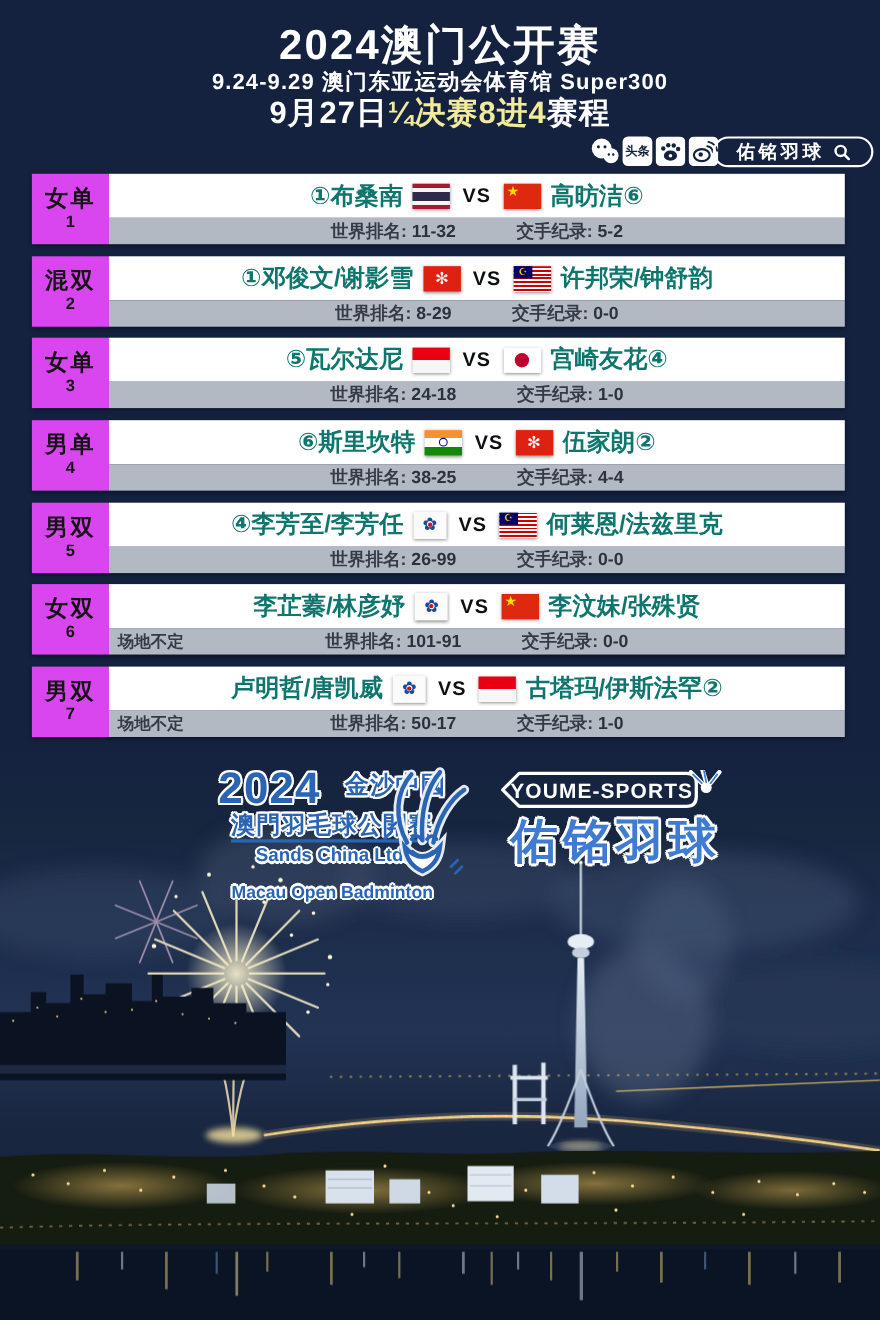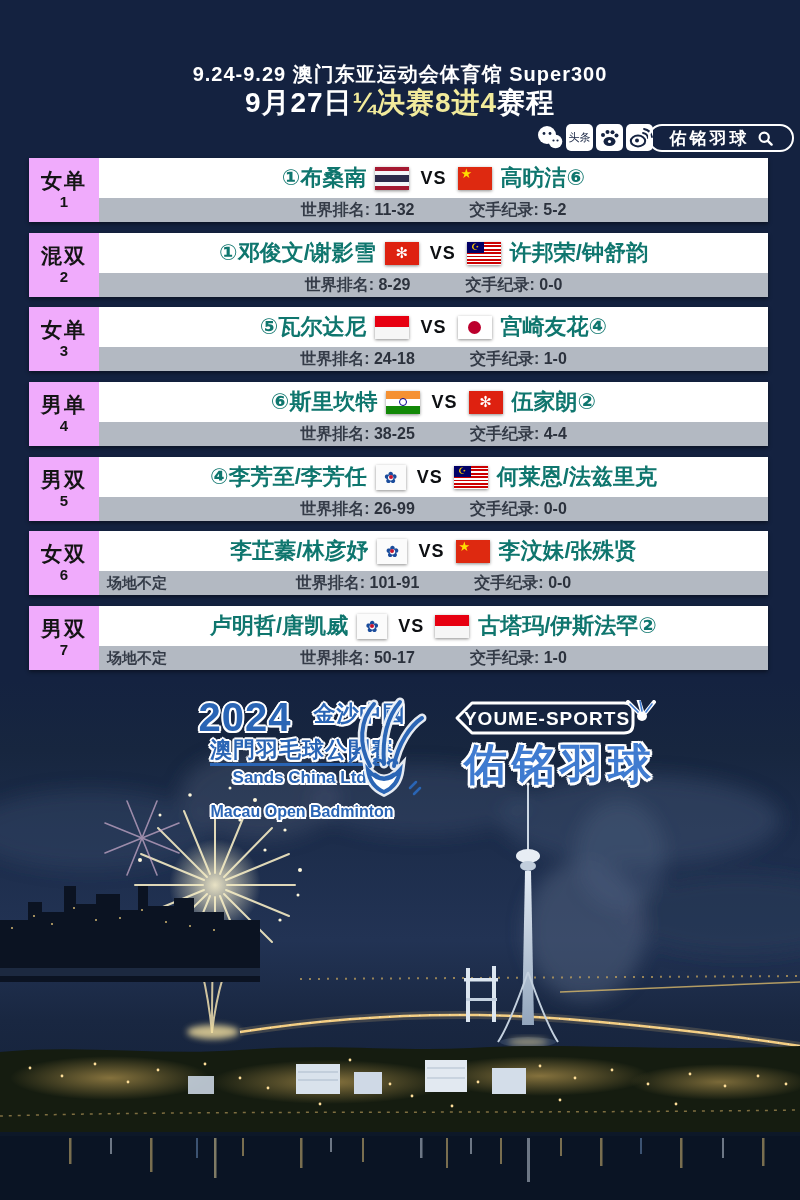--- a/index.html
+++ b/index.html
@@ -22,28 +22,28 @@
     color:#fff;font-size:20px;font-weight:700;letter-spacing:1px;}
   .hd-round{position:absolute;top:84px;left:0;width:100%;text-align:center;
     color:#fff;font-size:28px;font-weight:800;letter-spacing:1px;}
   .yellow{color:#f2eb9b;}
   .hd-court{position:absolute;top:119px;left:30px;
     color:#fff;font-size:26px;font-weight:800;letter-spacing:1px;}
   .social{position:absolute;top:124px;left:536px;display:flex;gap:3px;}
   .soc{width:27px;height:27px;position:relative;}
   .soc .sq{position:absolute;inset:0;background:#fff;border-radius:5px;}
   .soc-label{position:absolute;inset:0;display:flex;align-items:center;justify-content:center;
-    color:#142240;font-size:11px;font-weight:400;letter-spacing:0;}
+    color:#142240;font-size:11px;font-weight:700;letter-spacing:0;}
   .search-pill{position:absolute;top:124px;left:648px;width:142px;height:24px;
     border:2px solid #fff;border-radius:15px;display:flex;align-items:center;justify-content:center;gap:8px;
     color:#fff;font-size:17px;font-weight:800;letter-spacing:3px;}
   
   .row{position:absolute;left:29px;width:739px;height:64px;display:flex;
     box-shadow:0 2px 4px rgba(0,0,0,.45);}
-  .cat-cell{width:70px;background:#f0abfc;display:flex;flex-direction:column;
+  .cat-cell{width:70px;background:#d946ef;display:flex;flex-direction:column;
     align-items:center;justify-content:center;line-height:1.05;}
   .cat{font-size:21px;font-weight:800;color:#141414;letter-spacing:2px;}
   .no{font-size:15px;font-weight:800;color:#141414;margin-top:2px;}
   .rmain{flex:1;display:flex;flex-direction:column;}
   .players{height:40px;background:#fff;display:flex;align-items:center;justify-content:center;gap:9px;white-space:nowrap;}
   .pname{font-size:22px;font-weight:800;color:#0f766e;}
   .vs{font-size:18px;font-weight:800;color:#0d0f12;letter-spacing:1px;margin:0 2px;}
   .stats{height:24px;background:#b3b9c2;position:relative;display:flex;align-items:center;justify-content:center;gap:55px;}
   .stat{font-size:16px;font-weight:700;color:#343b47;}
   .stat b{font-weight:800;color:#2c323d;}
@@ -290,20 +290,21 @@
             <rect x="600" y="458" width="2.5" height="28" fill="#e7c87a"></rect>
           <rect x="640" y="458" width="2" height="16" fill="#6f93c0"></rect>
             <rect x="680" y="458" width="2.5" height="30" fill="#e7c87a"></rect>
           <rect x="722" y="458" width="2" height="20" fill="#cfd9e6"></rect>
             <rect x="762" y="458" width="2.5" height="28" fill="#e7c87a"></rect>
         </g>
       </g>
     </svg>
   </div>
 
+  <div class="hd-title">2024澳门公开赛</div>
   <div class="hd-sub">9.24-9.29 澳门东亚运动会体育馆 Super300</div>
   <div class="hd-round">
     <span>9月27日</span><span class="yellow">¼决赛8进4</span><span>赛程</span>
   </div>
 
   <div class="social">
     <span class="soc">
       <svg width="27" height="27" viewBox="0 0 27 27">
         <circle cx="11" cy="11" r="9" fill="#fff"></circle>
           <path d="M8,19 l1,-4 5,2 z" fill="#fff"></path>

